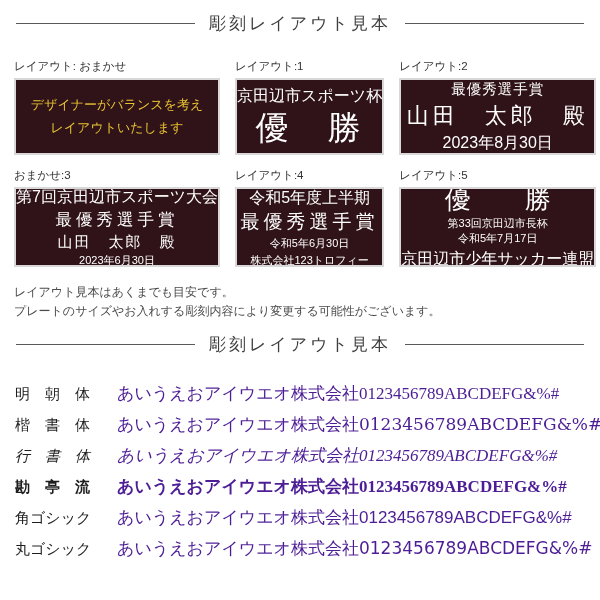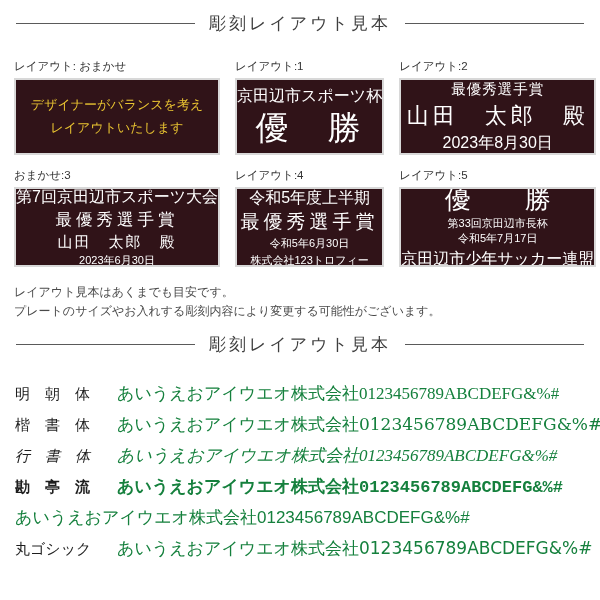--- a/index.html
+++ b/index.html
@@ -93,26 +93,26 @@
     white-space: nowrap;
   }
   .font-name {
     width: 102px;
     flex: 0 0 102px;
     font-size: 15px;
     color: #1e1e1e;
   }
   .font-sample {
     font-size: 17px;
-    color: #15803d;
+    color: #4c1d95;
   }
   .f-mincho  { font-family: "Liberation Serif", serif; }
   .f-kaisho  { font-family: "DejaVu Serif", serif; }
   .f-gyosho  { font-family: "Liberation Serif", serif; font-style: italic; }
-  .f-kantei  { font-family: Liberation Mono, monospace; font-weight: bold; }
+  .f-kantei  { font-family: Liberation Serif, serif; font-weight: bold; }
   .f-kaku    { font-family: "Liberation Sans", sans-serif; }
   .f-maru    { font-family: "DejaVu Sans", sans-serif; }
 </style>
 </head>
 <body>
 
 <div class="page">
 
   <div class="sec-header">
     <span class="rule"></span>
@@ -206,20 +206,21 @@
       <span class="font-name">行　書　体</span>
       <span class="font-sample">あいうえおアイウエオ株式会社0123456789ABCDEFG&amp;%#</span>
     </div>
 
     <div class="font-row f-kantei">
       <span class="font-name">勘　亭　流</span>
       <span class="font-sample">あいうえおアイウエオ株式会社0123456789ABCDEFG&amp;%#</span>
     </div>
 
     <div class="font-row f-kaku">
+      <span class="font-name">角ゴシック</span>
       <span class="font-sample">あいうえおアイウエオ株式会社0123456789ABCDEFG&amp;%#</span>
     </div>
 
     <div class="font-row f-maru">
       <span class="font-name">丸ゴシック</span>
       <span class="font-sample">あいうえおアイウエオ株式会社0123456789ABCDEFG&amp;%#</span>
     </div>
 
   </div>
 

